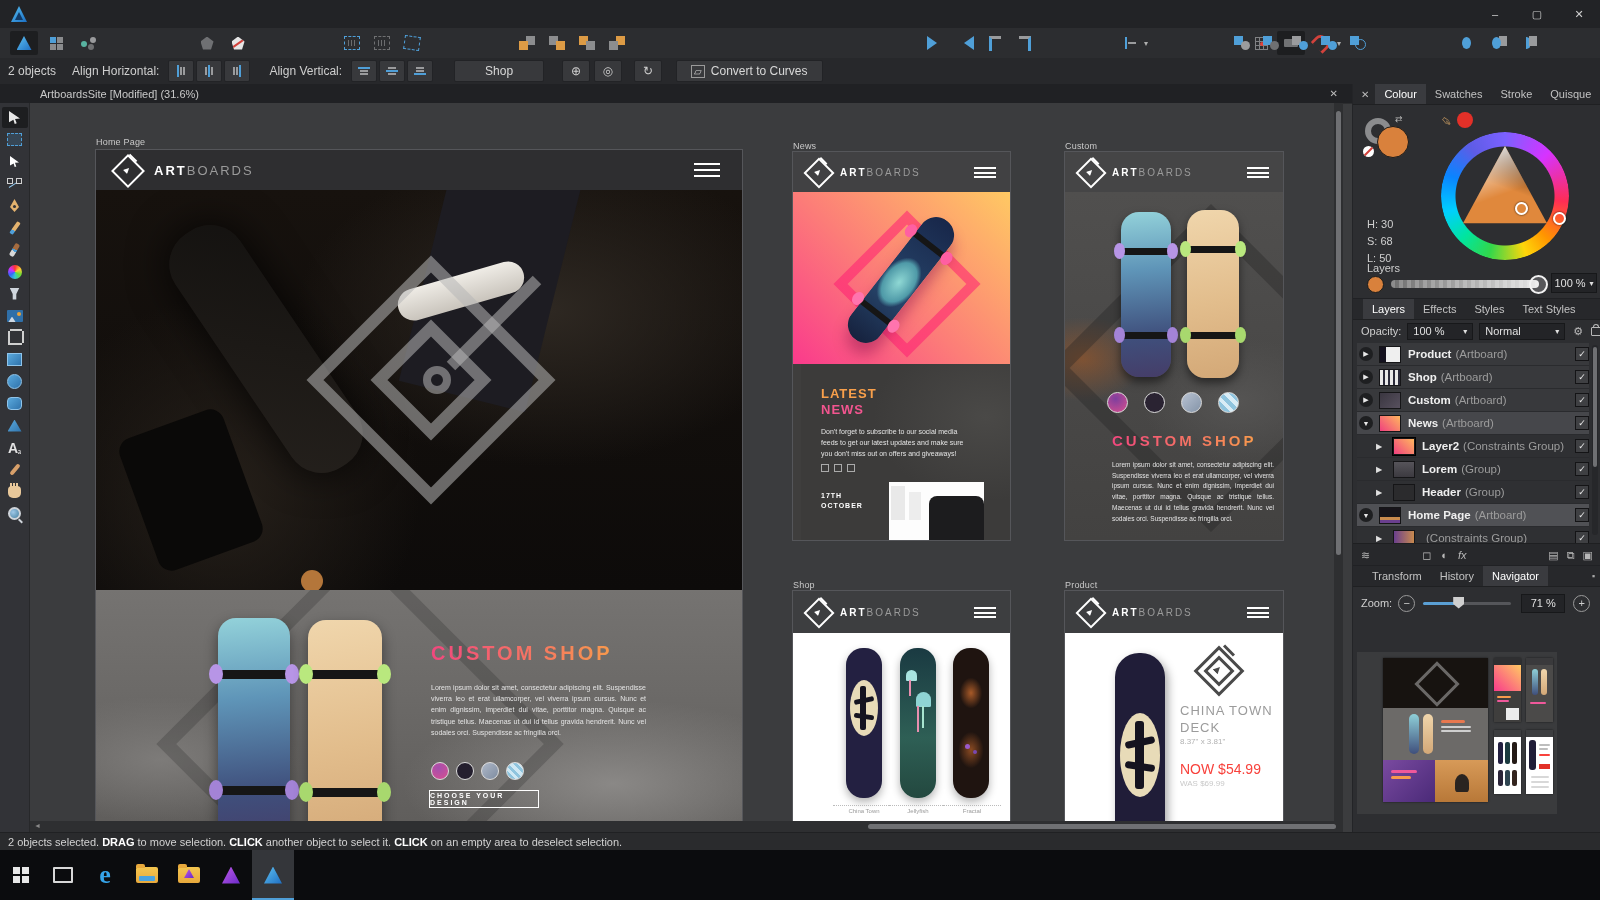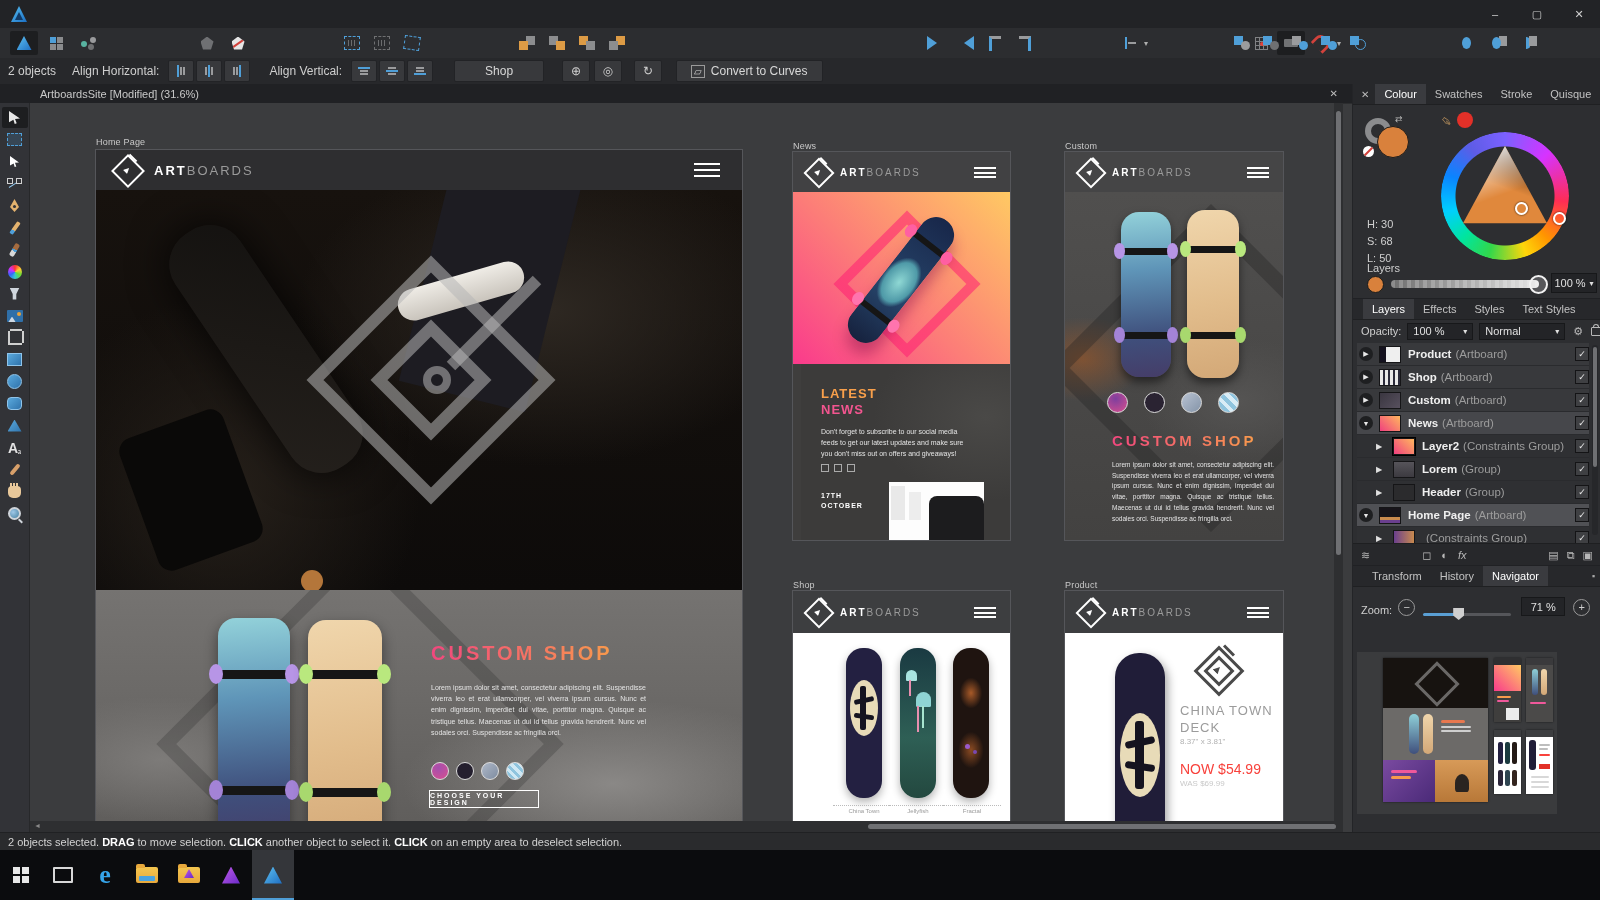--- a/index.html
+++ b/index.html
@@ -908,21 +908,21 @@
       </div>
     </div>
 
     <div class="abs" style="left:0;top:481px;width:248px;height:267px;background:#2d2e31;border-top:1px solid #202124;">
       <div class="ptabs">
         <span class="ptab" style="margin-left:10px;">Transform</span>
         <span class="ptab">History</span>
         <span class="ptab on">Navigator</span>
         <span class="pmenu">▪</span>
       </div>
-      <div class="abs" style="left:0;top:24px;width:248px;height:26px;display:flex;align-items:flex-end;font-size:11px;">
+      <div class="abs" style="left:0;top:24px;width:248px;height:26px;display:flex;align-items:center;font-size:11px;">
         <span style="margin-left:8px;color:#cfcfcf;">Zoom:</span>
         <span style="margin-left:6px;width:15px;height:15px;border:1px solid #9a9a9a;border-radius:50%;text-align:center;line-height:14px;color:#cfcfcf;">−</span>
         <div style="margin-left:8px;width:88px;height:3px;border-radius:2px;background:linear-gradient(90deg,#5a9fd4 0 34px,#55565a 34px);position:relative;">
           <div style="position:absolute;left:30px;top:-5px;width:11px;height:12px;background:#cfcfcf;clip-path:polygon(0 0,100% 0,100% 62%,50% 100%,0 62%);"></div>
         </div>
         <div class="valbox" style="width:42px;height:17px;margin-left:10px;">
             <span>71 %</span>
           </div>
         <span style="margin-left:8px;width:15px;height:15px;border:1px solid #9a9a9a;border-radius:50%;text-align:center;line-height:14px;color:#cfcfcf;">+</span>
       </div>

